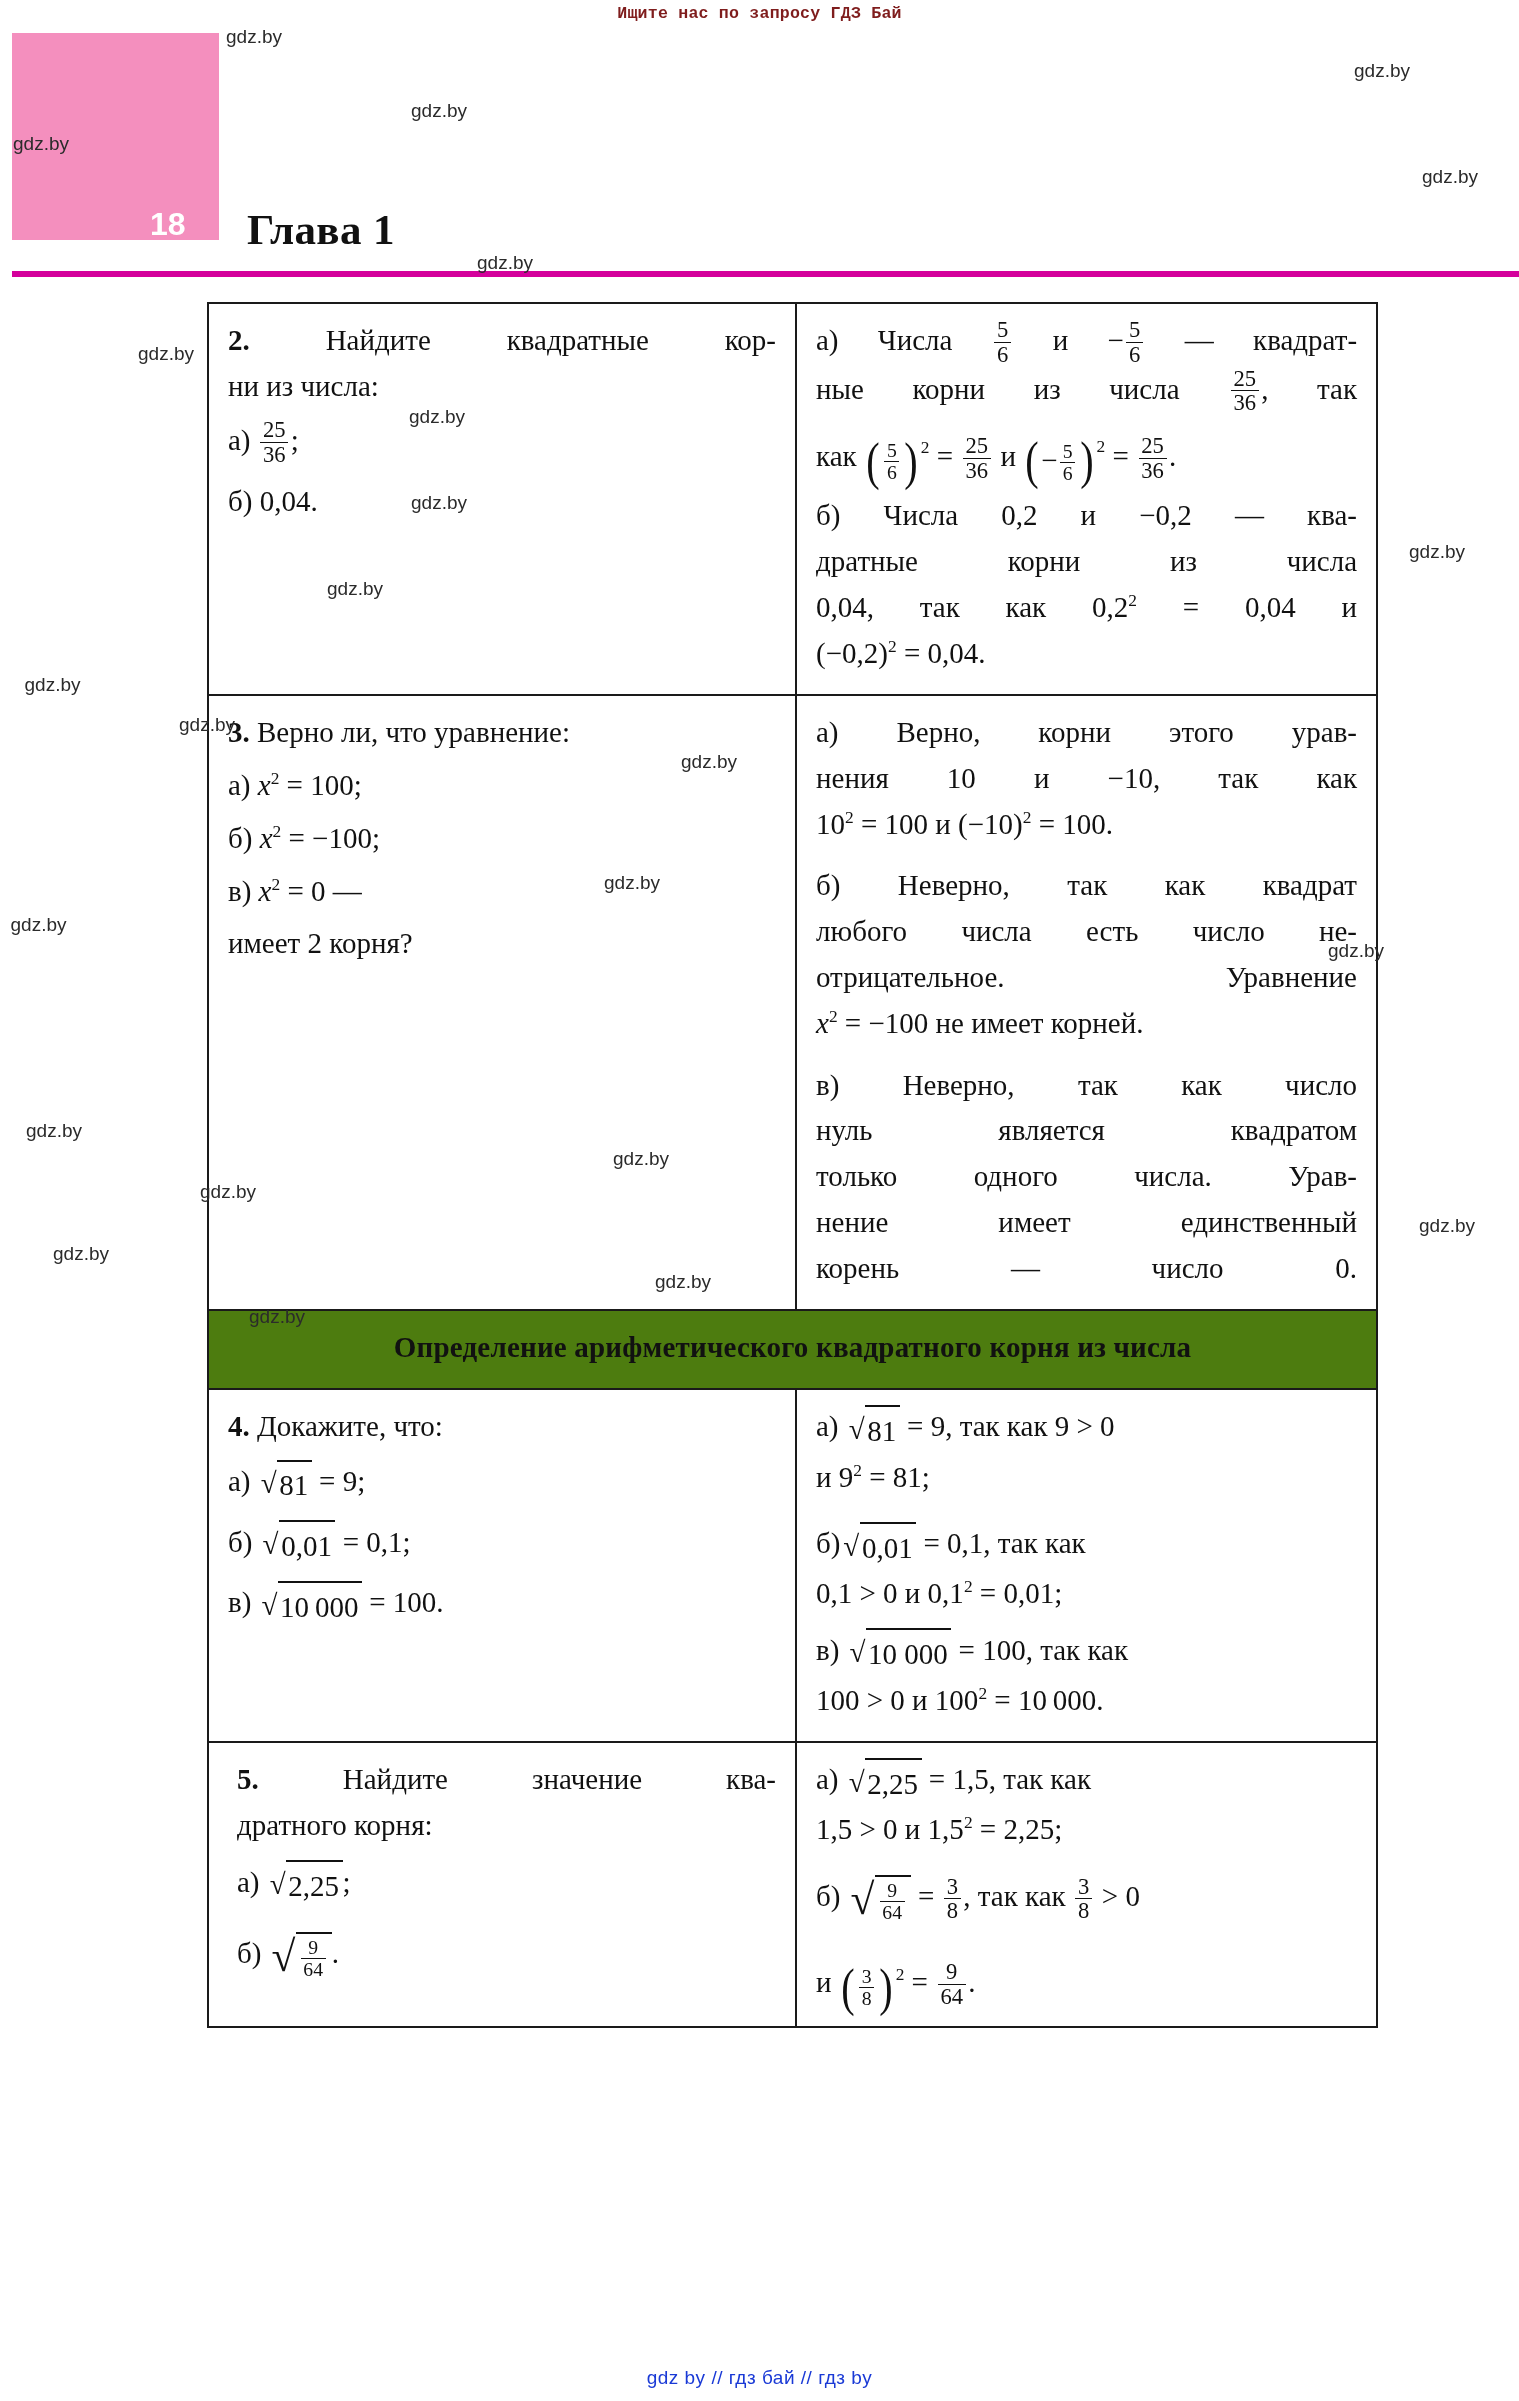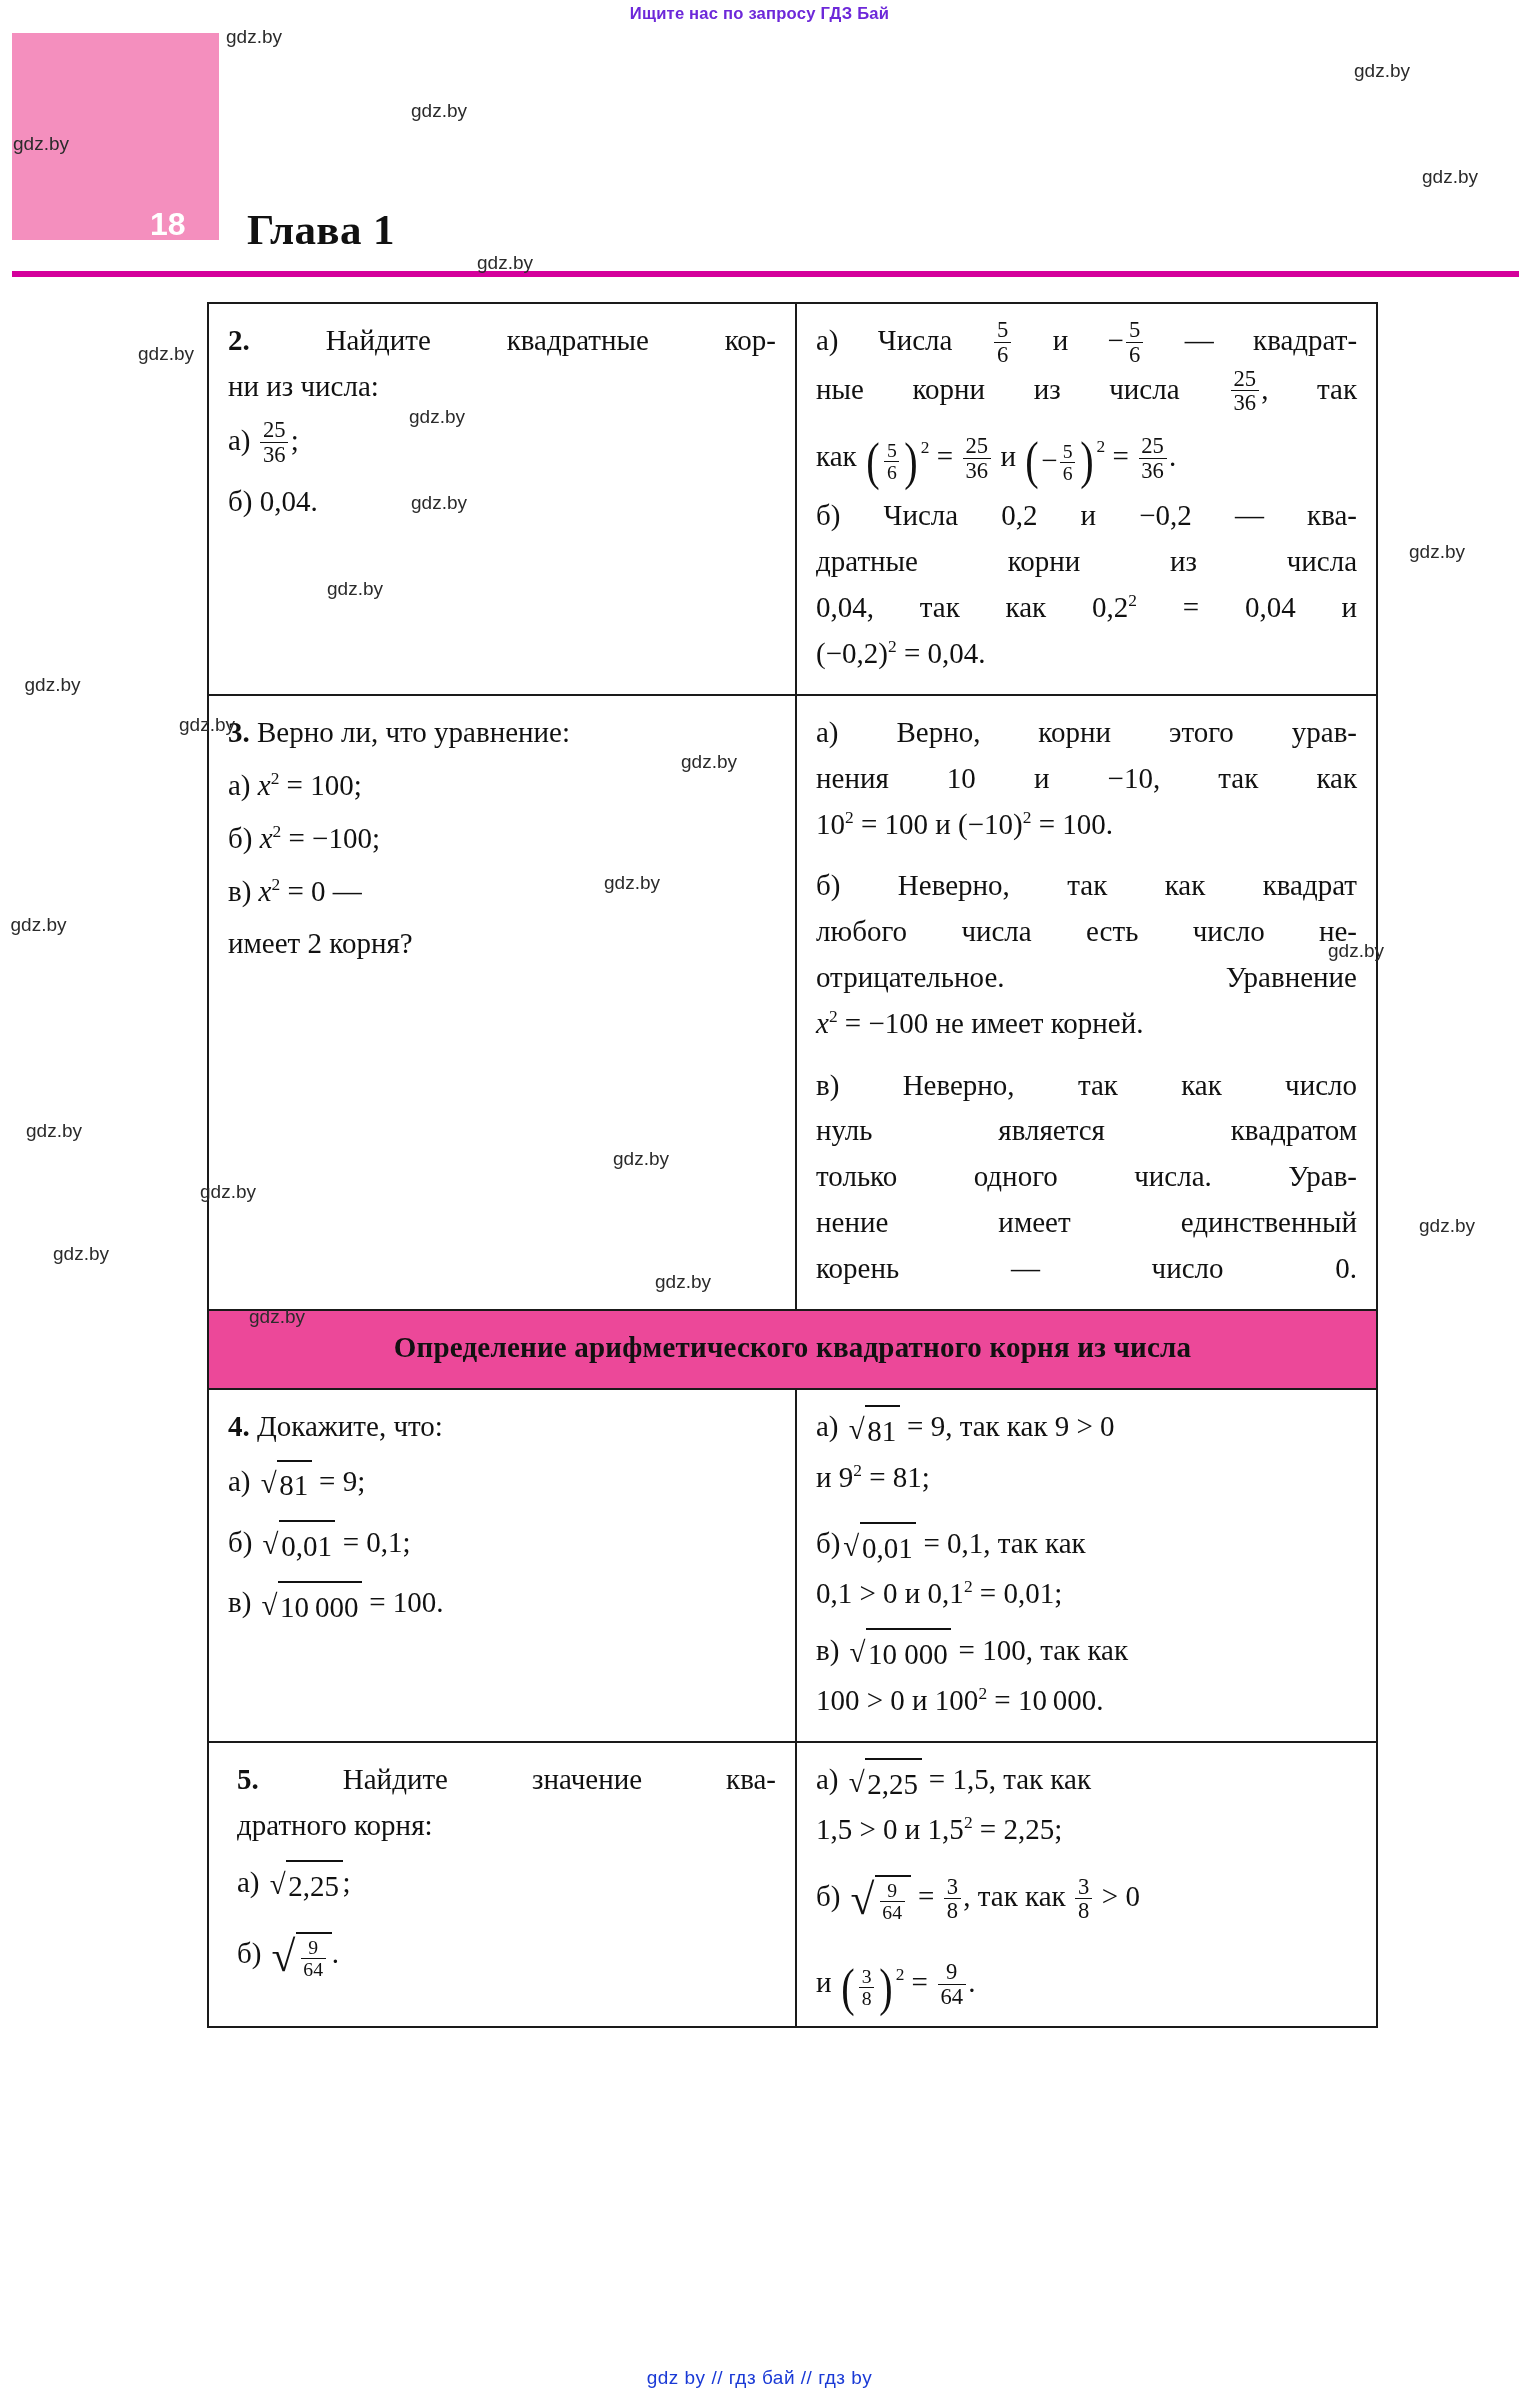--- a/index.html
+++ b/index.html
@@ -13,24 +13,24 @@
     overflow: hidden;
   }
 
   
   .promo-line {
     position: absolute;
     top: 3.5px;
     left: 0;
     width: 1519px;
     text-align: center;
-    font-family: Liberation Sans, sans-serif;
+    font-family: Liberation Mono, monospace;
     font-size: 16.6px;
     font-weight: 700;
-    color: #6d28d9;
+    color: #7f1d1d;
     letter-spacing: 0.2px;
   }
 
   
   .page-header {
     position: absolute;
     top: 33px;
     left: 12px;
     width: 1519px;
     height: 240px;
@@ -89,21 +89,21 @@
     vertical-align: top;
     padding: 14px 19px 17.5px 19px;
     font-size: 29px;
     line-height: 1.58;
     color: #111111;
   }
   td.q-cell { width: 588px; }
   td.a-cell { width: 581px; }
 
   td.section-cell {
-    background: #ec4899;
+    background: #4d7c0f;
     text-align: center;
     padding: 17.5px 8.8px 19px 8.8px;
     font-weight: 700;
     font-size: 26px;
     letter-spacing: 0.2px;
   }
 
   .ex-num { font-weight: 700; }
   .line { display: block; margin: 0; }
   .just-all { text-align: justify; text-align-last: justify; }

